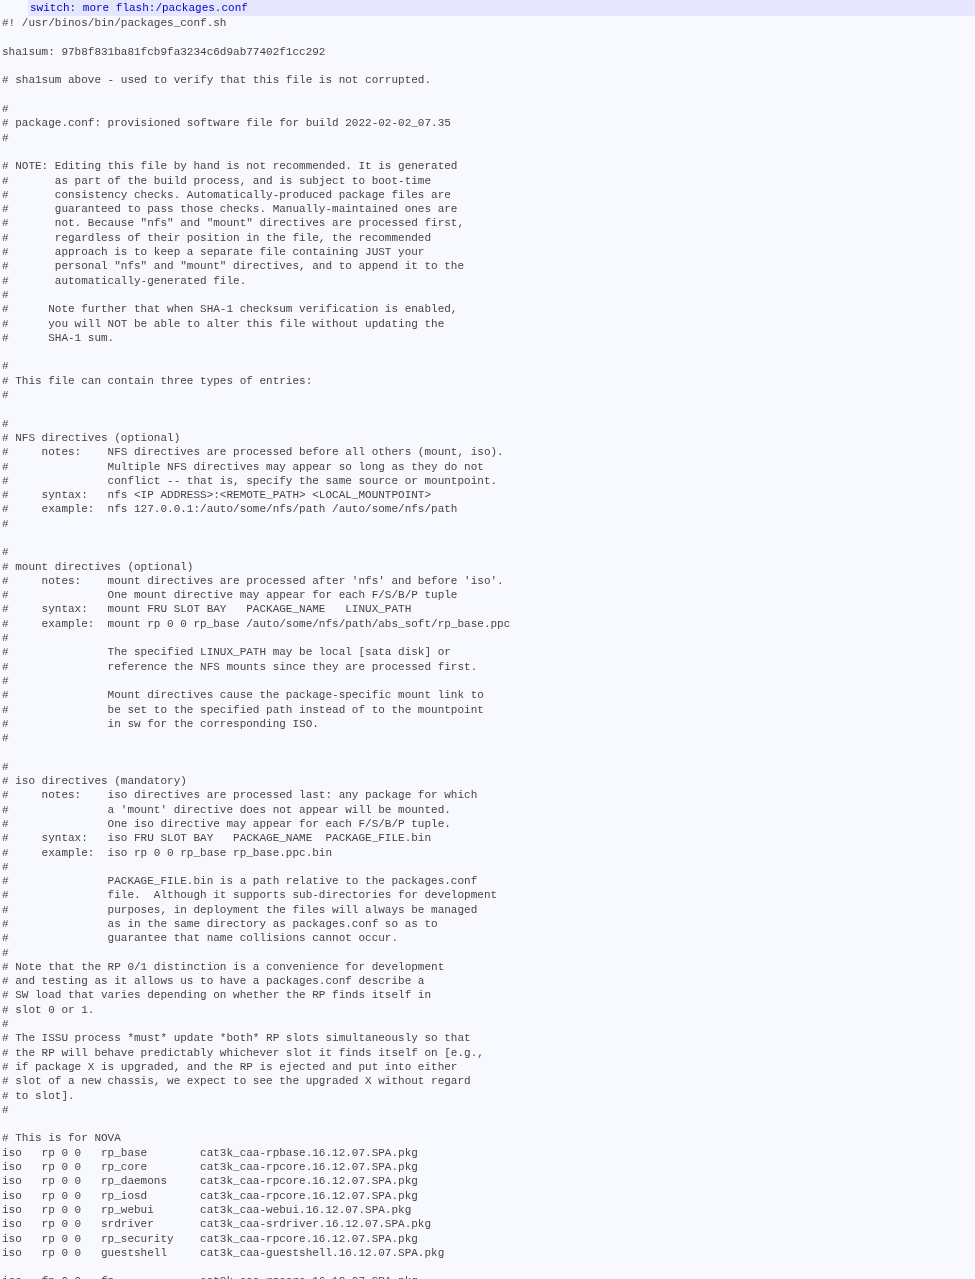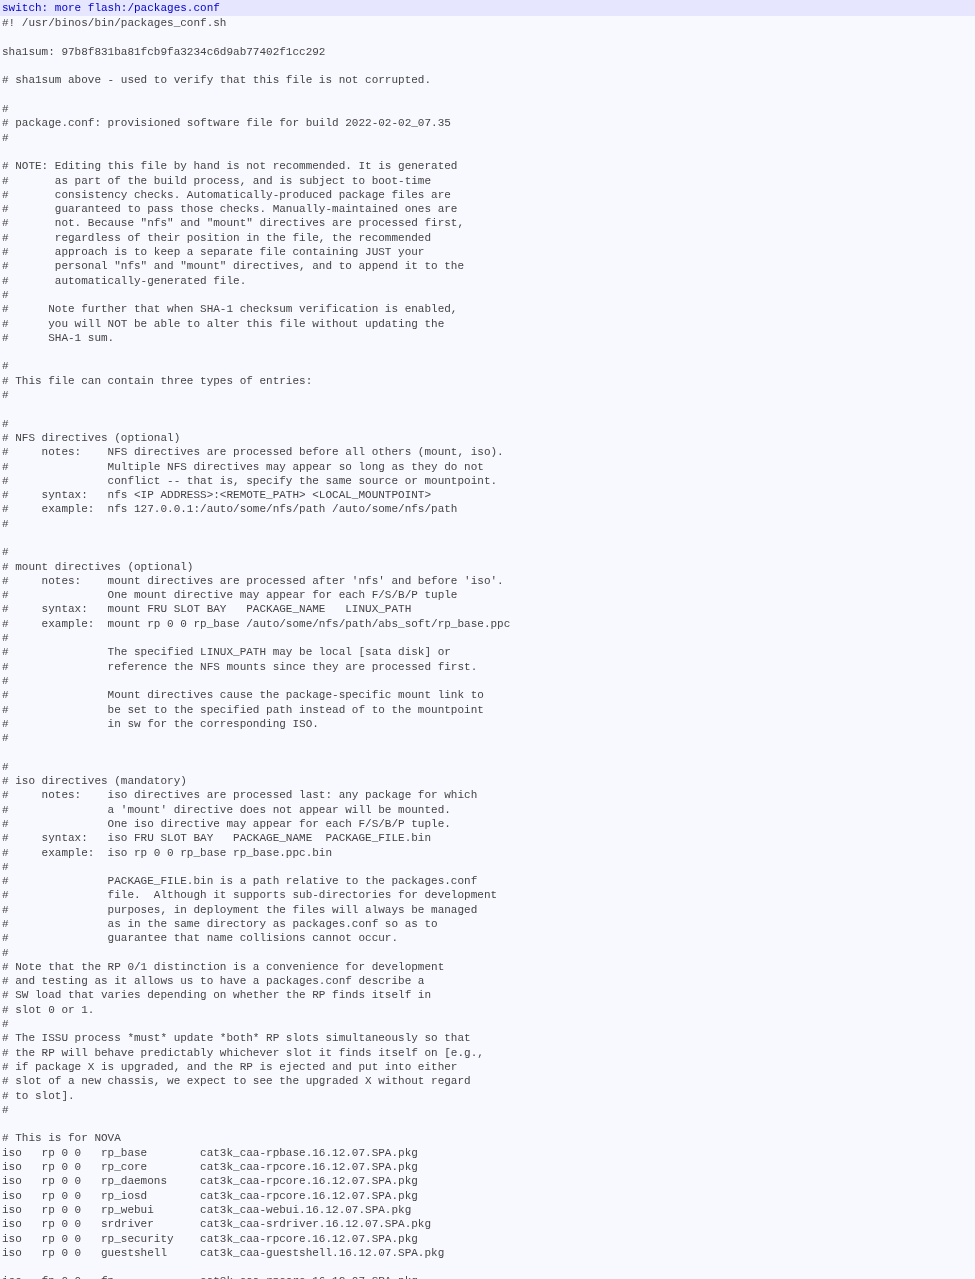--- a/index.html
+++ b/index.html
@@ -9,20 +9,21 @@
       font-size: 11px;
       line-height: 1.3;
       background: #f8f8ff;
       color: #000;
     }
     .command-line {
       background: #e6e6ff;
       color: #0000cc;
       padding: 1px 2px;
       white-space: pre;
+      margin-left: 28px;
     }
     .content {
       padding: 0 2px;
       white-space: pre;
       color: #444;
     }
   </style>
 </head>
 <body>
 

